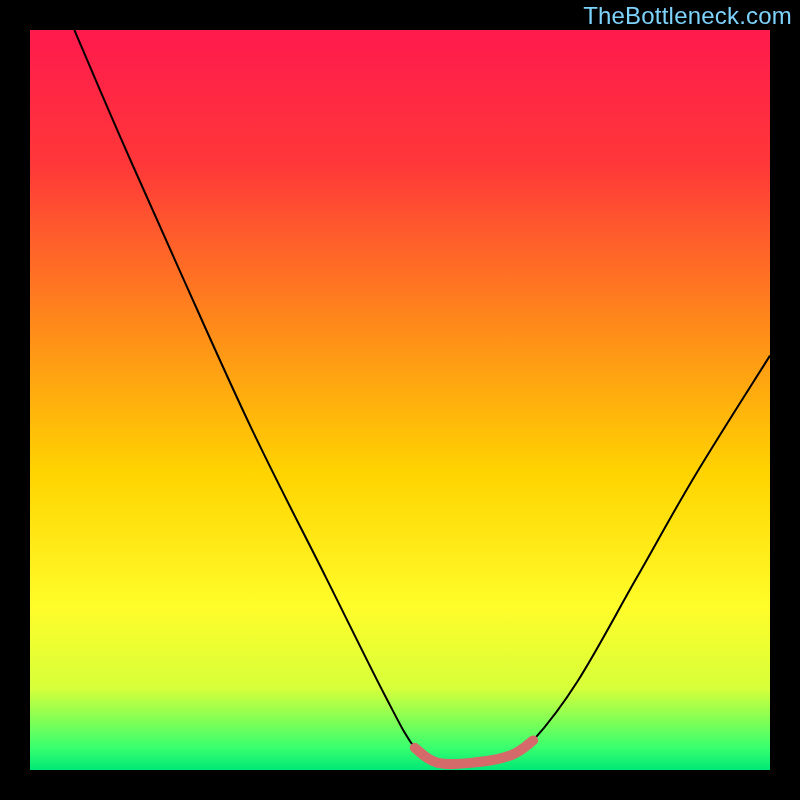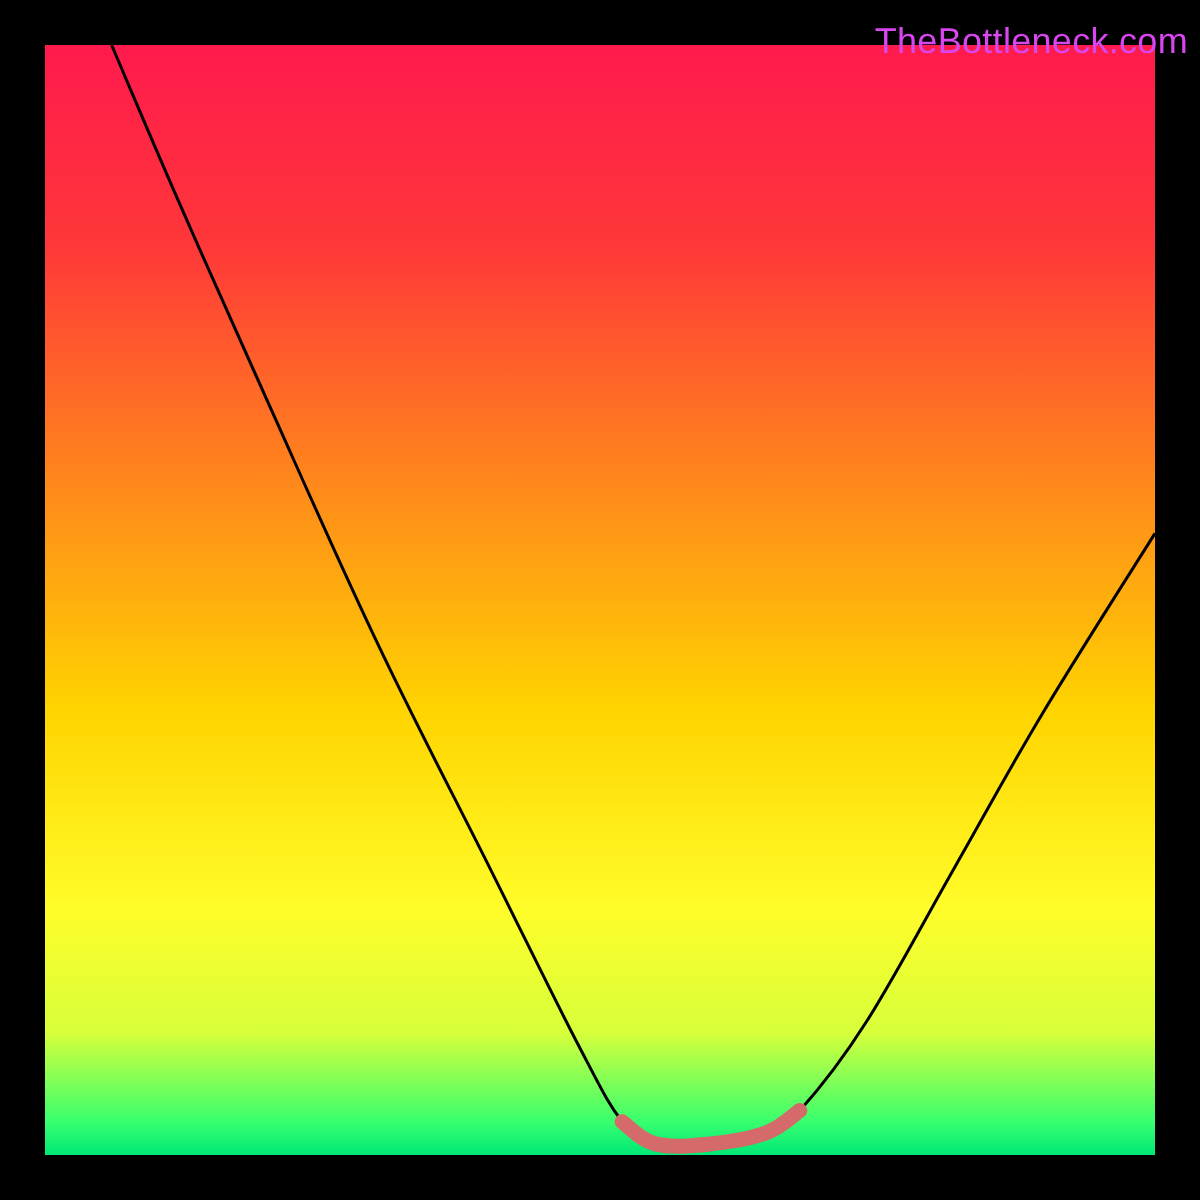--- a/index.html
+++ b/index.html
@@ -12,23 +12,23 @@
     overflow: hidden;
   }
   .frame {
     position: relative;
     width: 800px;
     height: 800px;
     background: #000;
   }
   .watermark {
     position: absolute;
-    top: 14px;
+    top: 2px;
     right: 8px;
-    color: #d946ef;
+    color: #7dd3fc;
     font-size: 24px;
     letter-spacing: 0.2px;
     z-index: 10;
   }
   .plot {
     position: absolute;
     left: 30px;
     top: 30px;
     width: 740px;
     height: 740px;

